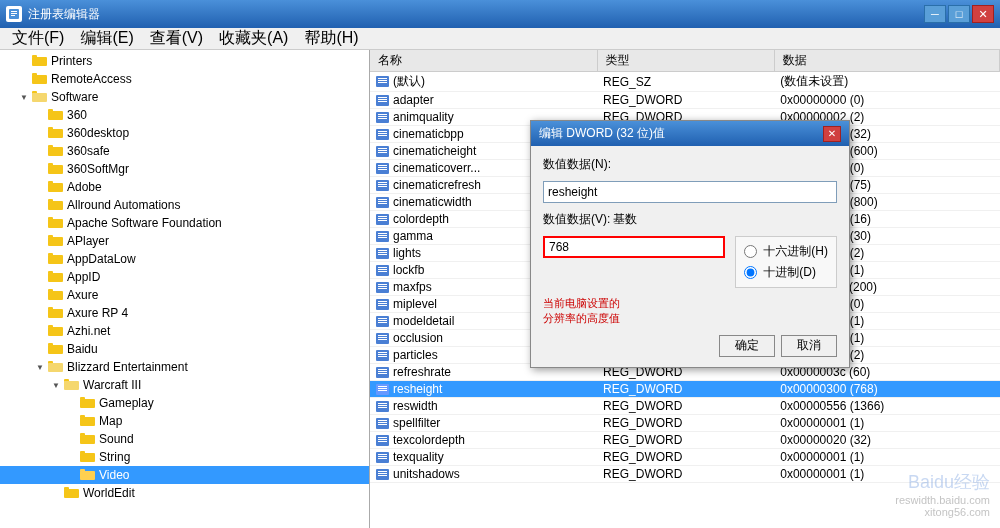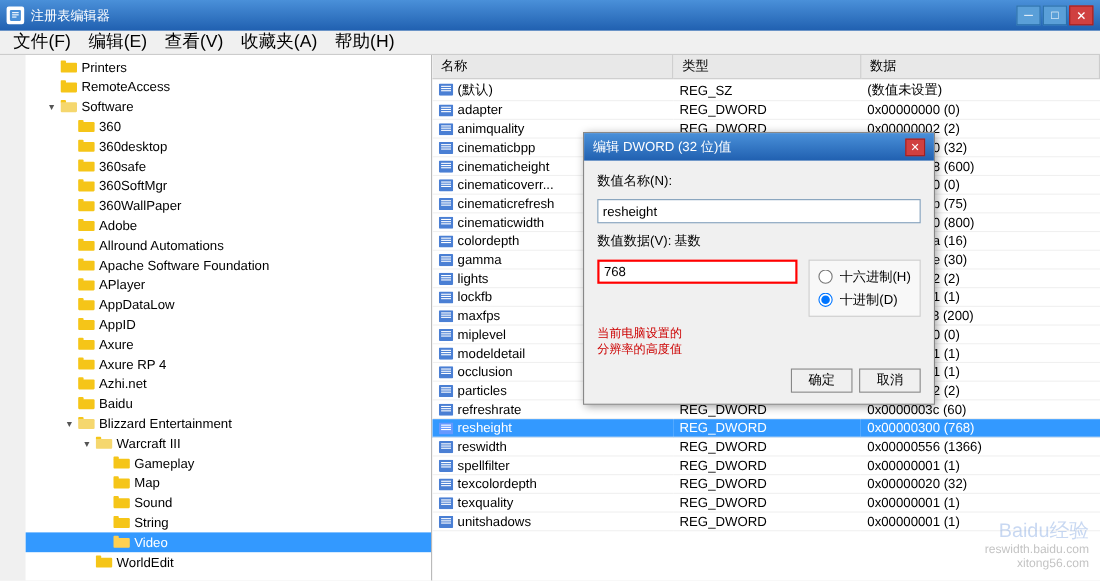--- a/index.html
+++ b/index.html
@@ -60,21 +60,20 @@
       cursor: pointer;
       font-size: 16px;
       color: #000;
     }
 
     
     .main-layout {
       display: flex;
       height: calc(528px - 28px - 22px);
       overflow: hidden;
-      margin-left: 23px;
     }
 
     
     .tree-panel {
       width: 370px;
       background: white;
       border-right: 1px solid #aaa;
       overflow-y: auto;
       overflow-x: auto;
       padding: 2px 0;
@@ -354,29 +353,20 @@
             </svg></span>
           <span class="tree-label">360SoftMgr</span>
         </div>
         <div class="tree-item">
           <span class="tree-indent" style="width: 32px; display: inline-block;"></span>
           <span style="display: inline-block; width: 16px;"></span>
           <span style="display: inline-block; margin-right: 3px; vertical-align: middle;"><svg width="16" height="14" viewBox="0 0 16 14">
               <rect x="0" y="2" width="5" height="3" fill="#f5c518" rx="1"></rect>
               <rect x="0" y="4" width="15" height="9" fill="#f5c518" rx="1"></rect>
             </svg></span>
-          <span class="tree-label">360WallPaper</span>
-        </div>
-        <div class="tree-item">
-          <span class="tree-indent" style="width: 32px; display: inline-block;"></span>
-          <span style="display: inline-block; width: 16px;"></span>
-          <span style="display: inline-block; margin-right: 3px; vertical-align: middle;"><svg width="16" height="14" viewBox="0 0 16 14">
-              <rect x="0" y="2" width="5" height="3" fill="#f5c518" rx="1"></rect>
-              <rect x="0" y="4" width="15" height="9" fill="#f5c518" rx="1"></rect>
-            </svg></span>
           <span class="tree-label">Adobe</span>
         </div>
         <div class="tree-item">
           <span class="tree-indent" style="width: 32px; display: inline-block;"></span>
           <span style="display: inline-block; width: 16px;"></span>
           <span style="display: inline-block; margin-right: 3px; vertical-align: middle;"><svg width="16" height="14" viewBox="0 0 16 14">
               <rect x="0" y="2" width="5" height="3" fill="#f5c518" rx="1"></rect>
               <rect x="0" y="4" width="15" height="9" fill="#f5c518" rx="1"></rect>
             </svg></span>
           <span class="tree-label">Allround Automations</span>
@@ -784,21 +774,21 @@
 
 </div>
 
 <div class="modal">
   <div class="modal-title-bar">
     <span>编辑 DWORD (32 位)值</span>
     <div class="modal-close-btn">✕</div>
   </div>
   <div class="modal-body">
     <div class="modal-field-row">
-      <span class="modal-field-label">数值名称(N):</span>
+      <span class="modal-field-label">数值数据(N):</span>
     </div>
     <div class="modal-field-row">
       <input class="modal-field-input" type="text" style="width: 100%;" value="resheight">
     </div>
     <div class="modal-data-row">
       <div class="modal-field-row">
         <span class="modal-field-label">数值数据(V):</span>
         <span class="modal-field-label">基数</span>
       </div>
       <div style="display:flex; gap:10px; align-items:flex-start;">

